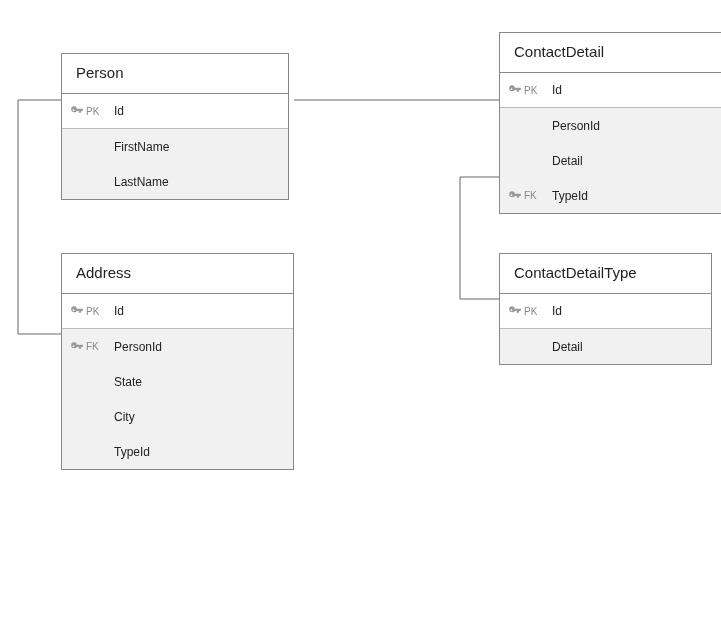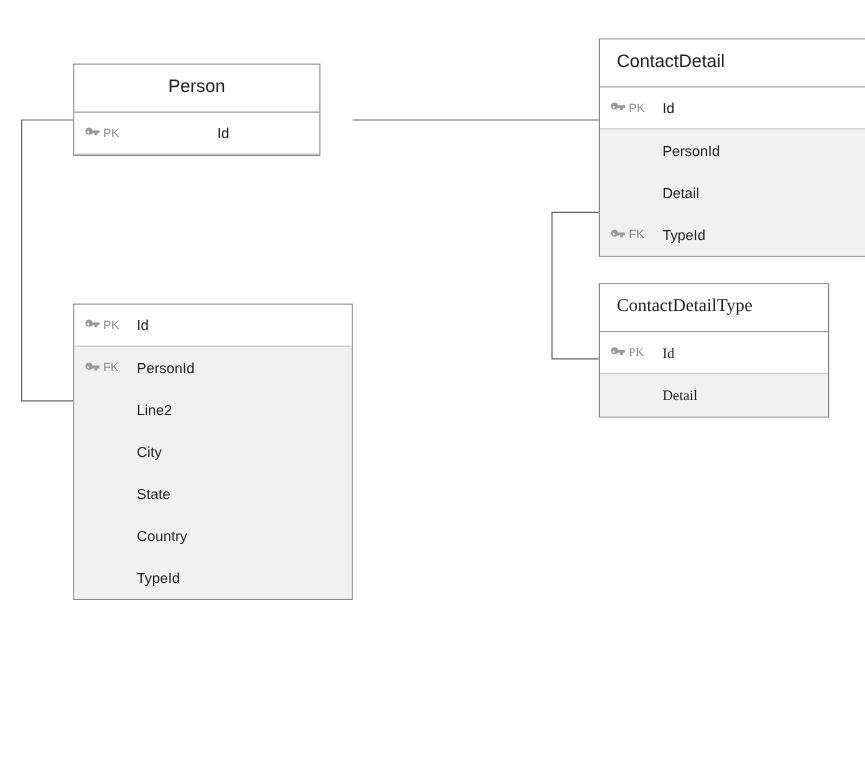--- a/index.html
+++ b/index.html
@@ -68,31 +68,39 @@
 
 <svg width="721" height="631" style="position:absolute;left:0;top:0;pointer-events:none">
 
   <path class="connector" d="M 294 100 L 499 100"></path>
 
   <path class="connector" d="M 61 100 L 18 100 L 18 334 L 61 334"></path>
 
   <path class="connector" d="M 499 177 L 460 177 L 460 299 L 499 299"></path>
 </svg>
 
-<div class="entity" style="left:61px; top:53px; width:206px;text-align:center;">
+<div class="entity" style="left:61px; top:53px; width:228px;">
   <div class="entity-title">Person</div>
   <div class="rows">
     <div class="row pk">
       <div class="key-cell">
         <svg class="key-icon" viewBox="0 0 24 24">
             <path fill="#9a9a9a" d="M7 14a5 5 0 1 1 4.9-6H22v4h-3v3h-4v-3h-3.1A5 5 0 0 1 7 14zm-1-5a1.5 1.5 0 1 0 0 3 1.5 1.5 0 0 0 0-3z"></path>
           </svg>
         <span class="key-label">PK</span>
       </div>
       <div class="col-name">Id</div>
+    </div>
+    <div class="row">
+      <div class="key-cell"></div>
+      <div class="col-name">FirstName</div>
+    </div>
+    <div class="row">
+      <div class="key-cell"></div>
+      <div class="col-name">LastName</div>
     </div>
   </div>
 </div>
 
 <div class="entity" style="left:499px; top:32px; width:232px;">
   <div class="entity-title">ContactDetail</div>
   <div class="rows">
     <div class="row pk">
       <div class="key-cell">
         <svg class="key-icon" viewBox="0 0 24 24">
@@ -115,40 +123,41 @@
         <svg class="key-icon" viewBox="0 0 24 24">
             <path fill="#9a9a9a" d="M7 14a5 5 0 1 1 4.9-6H22v4h-3v3h-4v-3h-3.1A5 5 0 0 1 7 14zm-1-5a1.5 1.5 0 1 0 0 3 1.5 1.5 0 0 0 0-3z"></path>
           </svg>
         <span class="key-label">FK</span>
       </div>
       <div class="col-name">TypeId</div>
     </div>
   </div>
 </div>
 
-<div class="entity" style="left:499px; top:236px; width:192px;font-family:Liberation Serif, serif;">
+<div class="entity" style="left:499px; top:253px; width:213px;">
   <div class="entity-title">ContactDetailType</div>
   <div class="rows">
     <div class="row pk">
       <div class="key-cell">
         <svg class="key-icon" viewBox="0 0 24 24">
             <path fill="#9a9a9a" d="M7 14a5 5 0 1 1 4.9-6H22v4h-3v3h-4v-3h-3.1A5 5 0 0 1 7 14zm-1-5a1.5 1.5 0 1 0 0 3 1.5 1.5 0 0 0 0-3z"></path>
           </svg>
         <span class="key-label">PK</span>
       </div>
       <div class="col-name">Id</div>
     </div>
     <div class="row">
       <div class="key-cell"></div>
       <div class="col-name">Detail</div>
     </div>
   </div>
 </div>
 
 <div class="entity" style="left:61px; top:253px; width:233px;">
+  <div class="entity-title">Address</div>
   <div class="rows">
     <div class="row pk">
       <div class="key-cell">
         <svg class="key-icon" viewBox="0 0 24 24">
             <path fill="#9a9a9a" d="M7 14a5 5 0 1 1 4.9-6H22v4h-3v3h-4v-3h-3.1A5 5 0 0 1 7 14zm-1-5a1.5 1.5 0 1 0 0 3 1.5 1.5 0 0 0 0-3z"></path>
           </svg>
         <span class="key-label">PK</span>
       </div>
       <div class="col-name">Id</div>
     </div>
@@ -156,32 +165,24 @@
       <div class="key-cell">
         <svg class="key-icon" viewBox="0 0 24 24">
             <path fill="#9a9a9a" d="M7 14a5 5 0 1 1 4.9-6H22v4h-3v3h-4v-3h-3.1A5 5 0 0 1 7 14zm-1-5a1.5 1.5 0 1 0 0 3 1.5 1.5 0 0 0 0-3z"></path>
           </svg>
         <span class="key-label">FK</span>
       </div>
       <div class="col-name">PersonId</div>
     </div>
     <div class="row">
       <div class="key-cell"></div>
-      <div class="col-name">Line2</div>
+      <div class="col-name">State</div>
     </div>
     <div class="row">
       <div class="key-cell"></div>
       <div class="col-name">City</div>
-    </div>
-    <div class="row">
-      <div class="key-cell"></div>
-      <div class="col-name">State</div>
-    </div>
-    <div class="row">
-      <div class="key-cell"></div>
-      <div class="col-name">Country</div>
     </div>
     <div class="row">
       <div class="key-cell"></div>
       <div class="col-name">TypeId</div>
     </div>
   </div>
 </div>
 
 </body></html>

